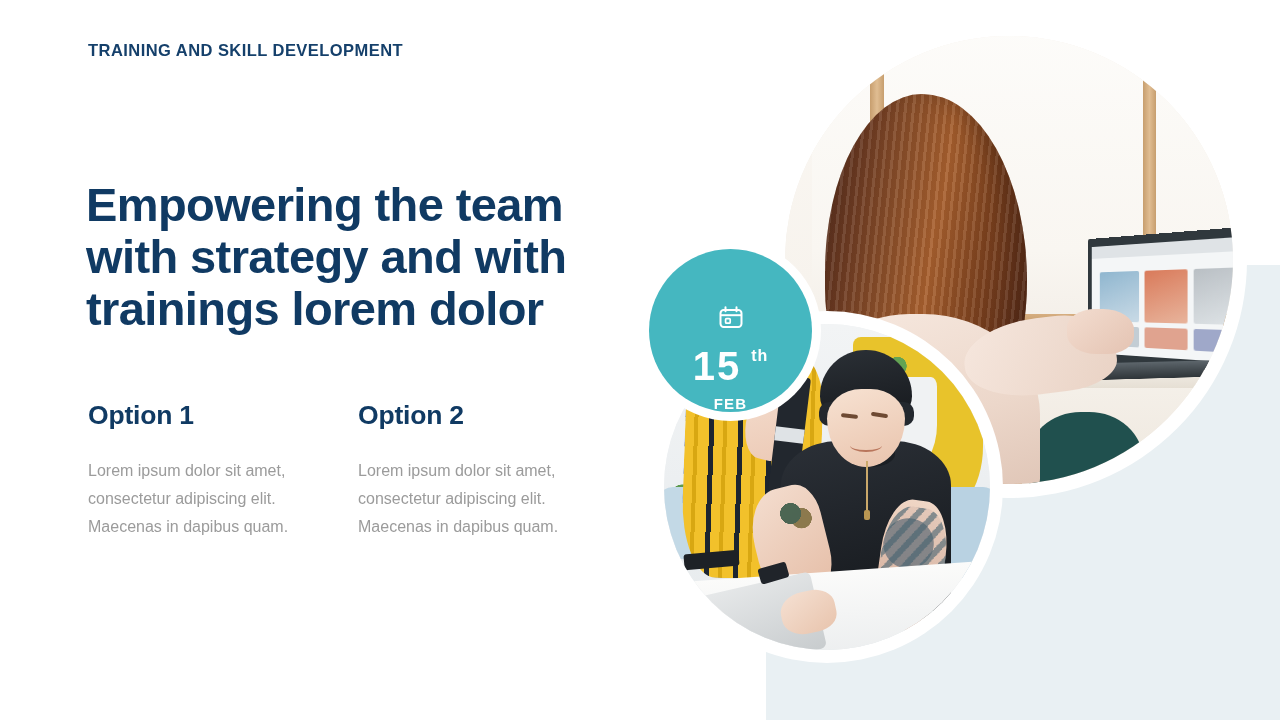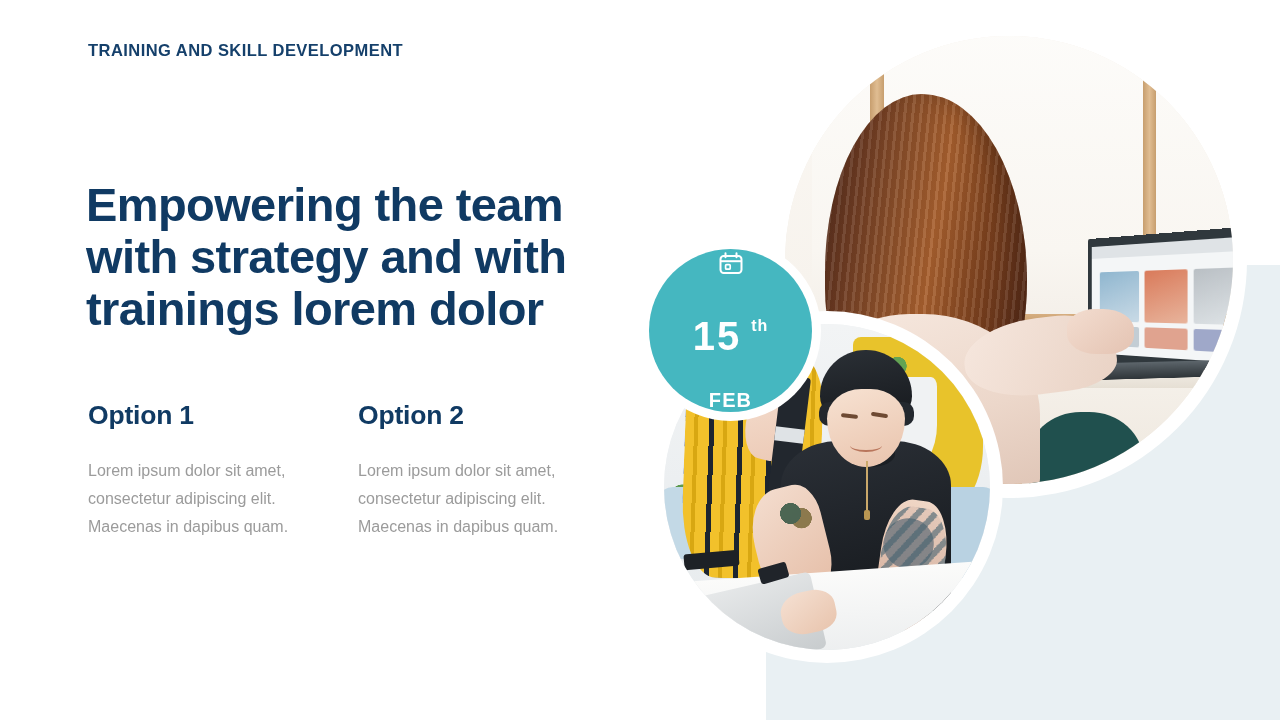--- a/index.html
+++ b/index.html
@@ -514,21 +514,21 @@
     z-index: 6;
   }
   .date-badge-inner {
     width: 100%;
     height: 100%;
     border-radius: 50%;
     background: #45b7c0;
     display: flex;
     flex-direction: column;
     align-items: center;
-    justify-content: space-between;
+    justify-content: flex-end;
     color: #ffffff;
   }
   .cal-icon { margin-bottom: 9px; display: block; }
   .date-day {
     display: flex;
     align-items: flex-start;
     line-height: 1;
     letter-spacing: 1px;
   }
   .date-num {
@@ -536,21 +536,21 @@
     font-weight: bold;
     letter-spacing: 2px;
   }
   .date-suffix {
     font-size: 16px;
     font-weight: bold;
     margin-top: 2px;
     margin-left: 10px;
   }
   .date-month {
-    font-size: 20px;
+    font-size: 15px;
     font-weight: bold;
     letter-spacing: 1.1px;
     margin-top: 9px;
   }
 </style>
 </head>
 <body>
 
 <div class="slide">
 

